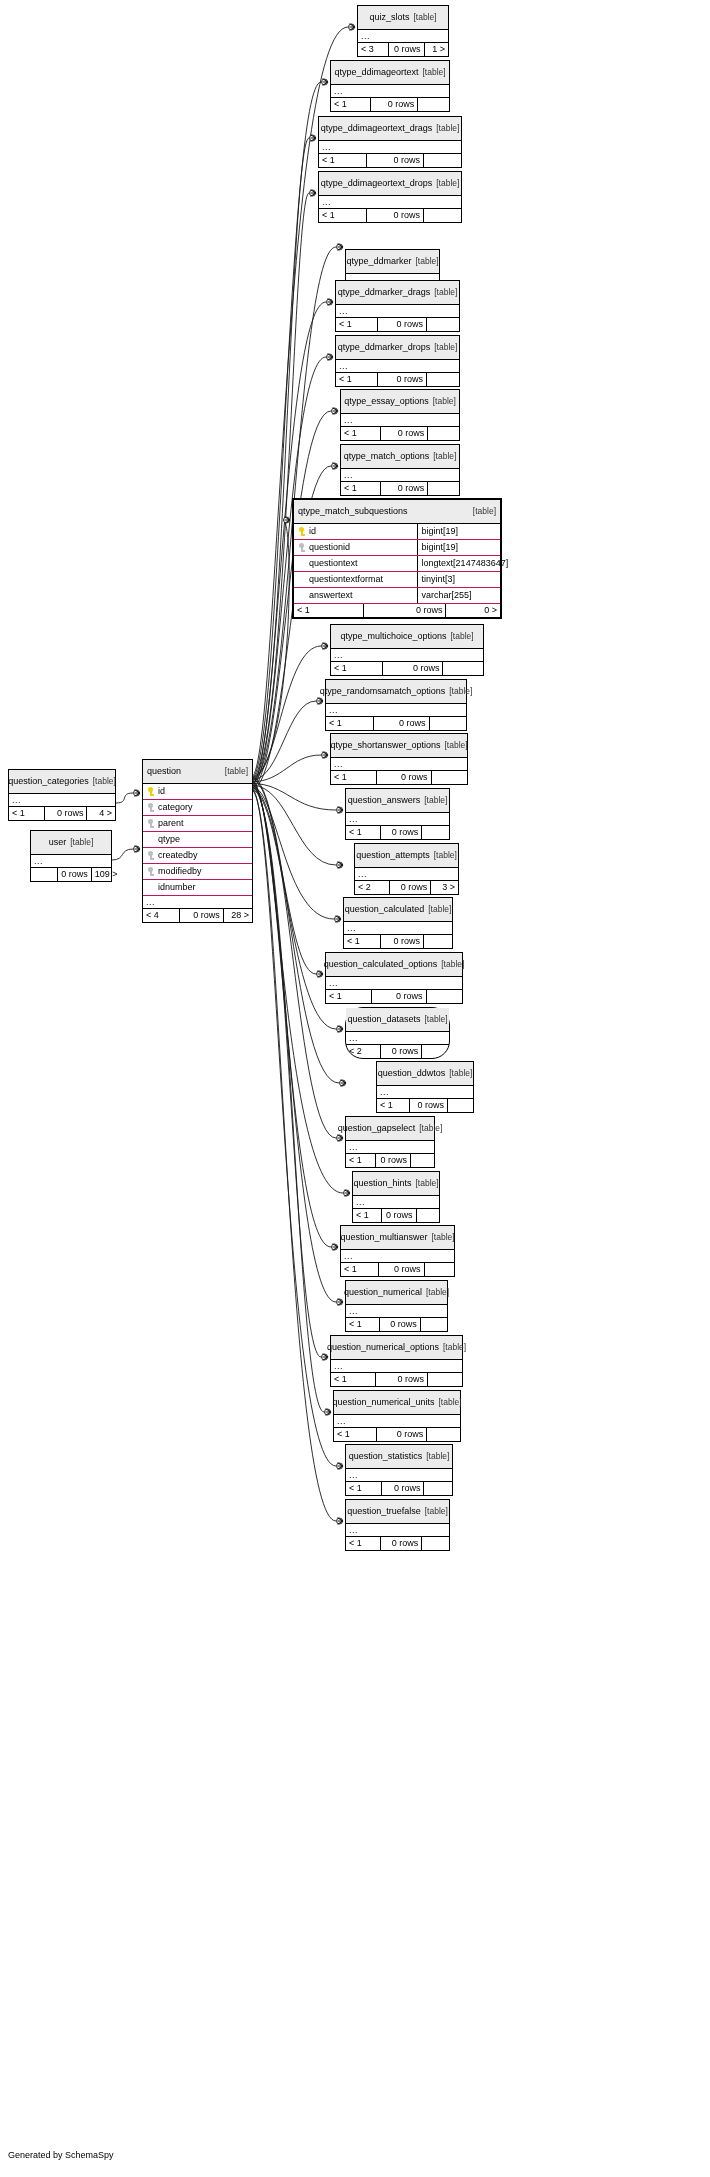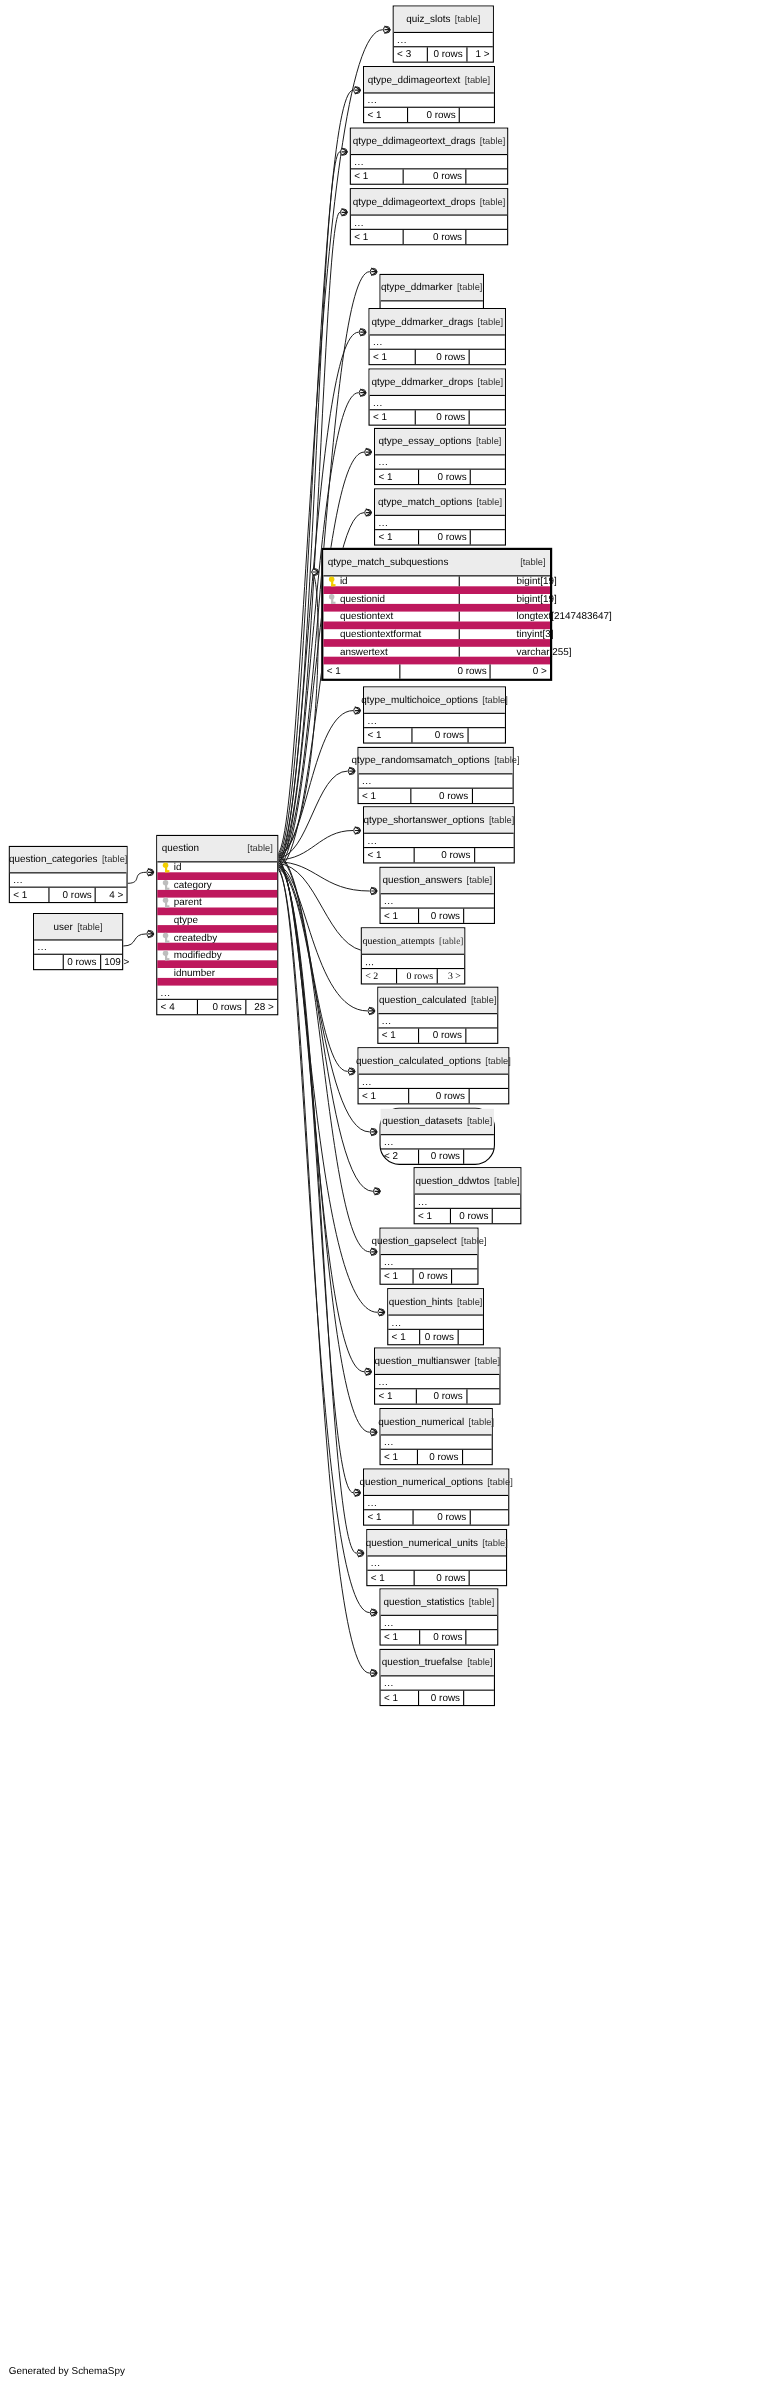--- a/index.html
+++ b/index.html
@@ -53,39 +53,39 @@
     align-items:center;
     white-space:nowrap;
   }
   .f-l{flex:0 0 34%;border-right:1px solid #000;justify-content:flex-start;}
   .f-m{flex:0 0 40%;border-right:1px solid #000;justify-content:flex-end;}
   .f-r{flex:1 1 auto;justify-content:flex-end;}
 
   
   .n-col{
     display:flex;
-    border-bottom:7px solid #be185d;
+    border-bottom:1px solid #be185d;
     height:16px;
     box-sizing:border-box;
     align-items:center;
     font-size:9px;
   }
   .c-name{
     flex:0 0 60%;
     display:flex;align-items:center;gap:4px;
     padding:0 4px;
     border-right:1px solid #000;
     box-sizing:border-box;
     height:100%;
     white-space:nowrap;
   }
   .c-type{
     flex:1 1 auto;padding:0 4px;
     display:flex;align-items:center;height:100%;
-    white-space:nowrap;box-sizing:border-box;margin-left:48px;
+    white-space:nowrap;box-sizing:border-box;
   }
   .keyslot{display:inline-block;width:7px;text-align:center;flex:0 0 7px;}
   .key{
     display:inline-block;width:7px;height:9px;position:relative;vertical-align:middle;
   }
   .key i{
     position:absolute;left:1px;top:0;width:5px;height:5px;border-radius:50%;
     background:currentColor;
   }
   .key i.stem{
@@ -339,21 +339,21 @@
             <span>answertext</span>
           </div>
           <div class="c-type">varchar[255]</div>
         </div>
         <div class="n-foot">
           <div class="f-l">&lt; 1</div>
           <div class="f-m">0 rows</div>
           <div class="f-r">0 &gt;</div>
         </div>
       </div>
-      <div class="node compact" style="left: 330px; top: 624px; width: 130px;">
+      <div class="node compact" style="left: 330px; top: 624px; width: 154px;">
         <div class="n-head">
           <span class="wrap"><span class="nm">qtype_multichoice_options</span><span class="tg">[table]</span></span>
         </div>
         <div class="n-ellipsis">...</div>
         <div class="n-foot">
           <div class="f-l">&lt; 1</div>
           <div class="f-m">0 rows</div>
           <div class="f-r"></div>
         </div>
       </div>
@@ -383,21 +383,21 @@
         <div class="n-head">
           <span class="wrap"><span class="nm">question_answers</span><span class="tg">[table]</span></span>
         </div>
         <div class="n-ellipsis">...</div>
         <div class="n-foot">
           <div class="f-l">&lt; 1</div>
           <div class="f-m">0 rows</div>
           <div class="f-r"></div>
         </div>
       </div>
-      <div class="node compact" style="left: 328px; top: 843px; width: 95px; font-family: Liberation Serif, serif;">
+      <div class="node compact" style="left: 354px; top: 843px; width: 105px;">
         <div class="n-head">
           <span class="wrap"><span class="nm">question_attempts</span><span class="tg">[table]</span></span>
         </div>
         <div class="n-ellipsis">...</div>
         <div class="n-foot">
           <div class="f-l">&lt; 2</div>
           <div class="f-m">0 rows</div>
           <div class="f-r">3 &gt;</div>
         </div>
       </div>

